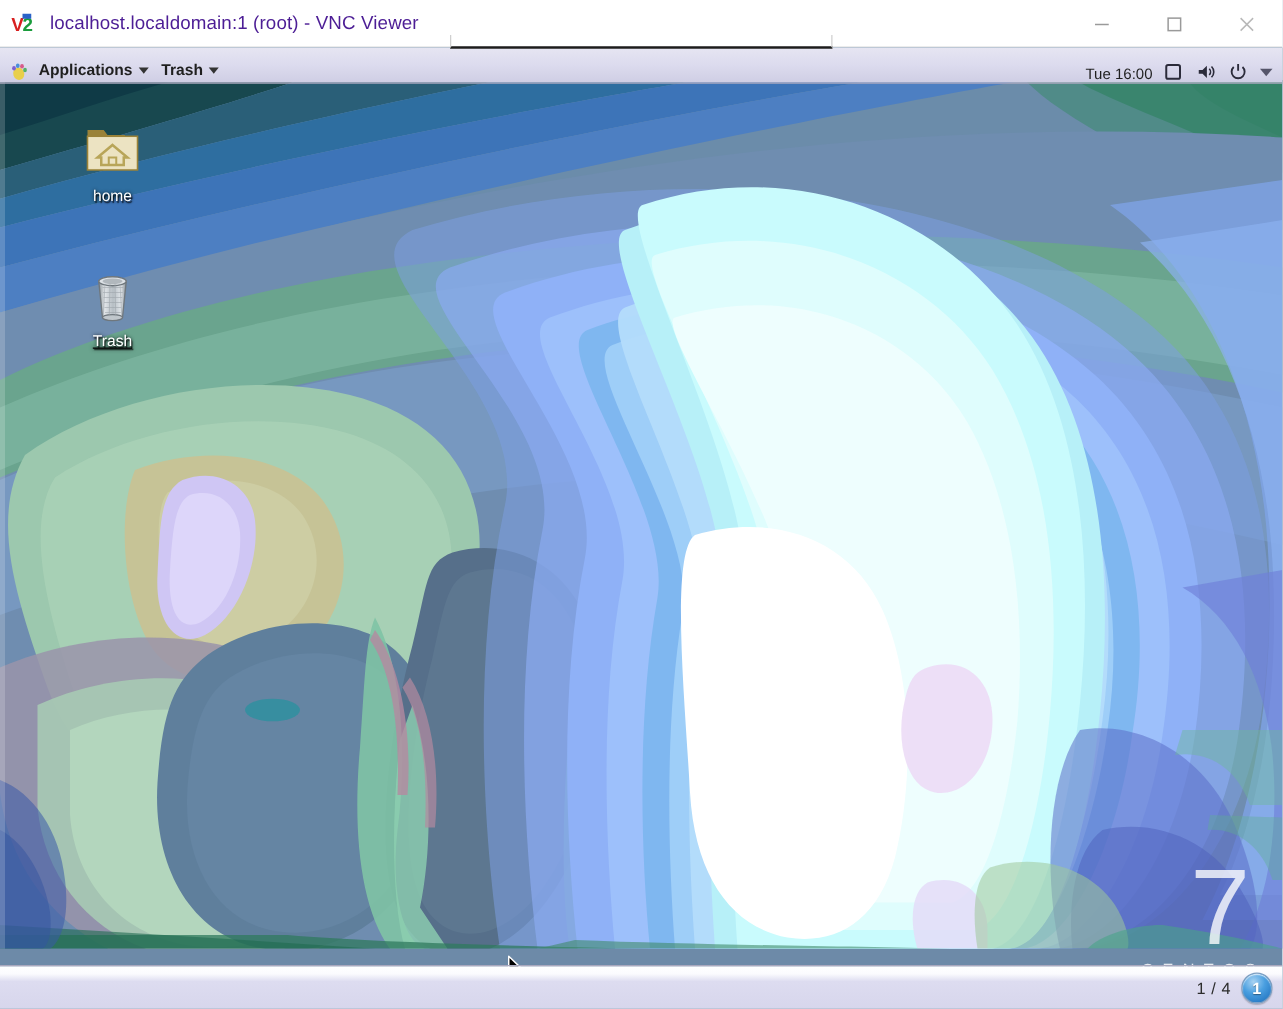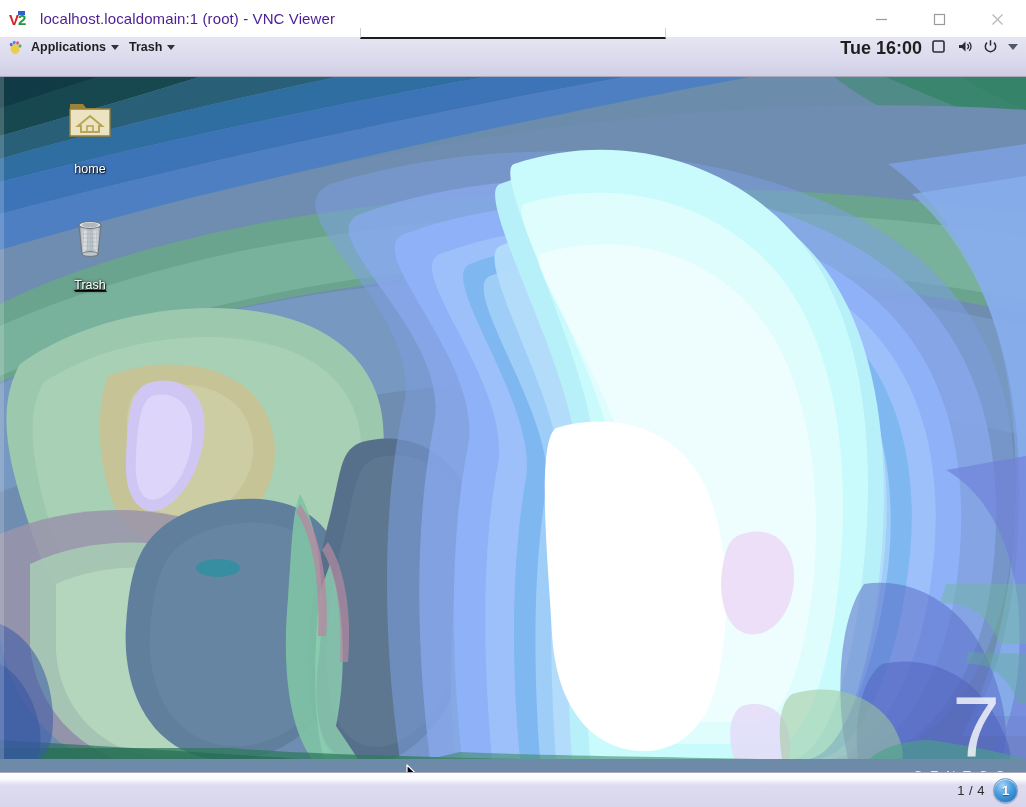--- a/index.html
+++ b/index.html
@@ -66,24 +66,24 @@
     position: relative;
     width: 1026px;
     flex: 1 1 auto;
     overflow: hidden;
     background: #6d8aa8;
   }
 
   
   .gnome-panel {
     position: absolute; left: 0; top: 0;
-    width: 100%; height: 39px;
+    width: 100%; height: 29px;
     background: linear-gradient(to bottom, #e6e5f2 0%, #dcdbee 50%, #cfcee4 100%);
     border-bottom: 1px solid #a9a8be;
-    display: flex; align-items: flex-start;
+    display: flex; align-items: flex-end;
     z-index: 30;
     font-size: 12.5px;
     color: #1f1f1f;
   }
   .panel-foot-icon {
     width: 18px; height: 18px;
     margin-left: 6px; margin-right: 5px;
     position: relative; flex: 0 0 18px;
   }
   .panel-menu {
@@ -97,21 +97,21 @@
   }
   .caret-down {
     width: 0; height: 0;
     border-left: 4px solid transparent;
     border-right: 4px solid transparent;
     border-top: 5px solid #333;
     display: inline-block;
   }
   .panel-spacer { flex: 1 1 auto; }
   .panel-clock {
-    font-size: 18px; font-weight: bold;
+    font-size: 12px; font-weight: normal;
     color: #1f1f1f;
     padding: 0 8px;
     white-space: nowrap;
   }
   .panel-tray {
     display: flex; align-items: center;
     gap: 9px;
     padding-right: 8px;
   }
   .tray-icon { width: 17px; height: 17px; display: flex; align-items: center; justify-content: center; }
@@ -161,21 +161,21 @@
   
   .desk-icon {
     position: absolute;
     width: 76px;
     display: flex; flex-direction: column; align-items: center;
     z-index: 8;
     cursor: default;
   }
   .desk-icon .glyph { width: 48px; height: 48px; position: relative; }
   .desk-icon .caption {
-    margin-top: 18px;
+    margin-top: 6px;
     font-size: 12.5px;
     color: #ffffff;
     text-shadow: 0 0 3px rgba(0,0,0,0.85), 1px 1px 1px rgba(0,0,0,0.8);
     white-space: nowrap;
     text-align: center;
   }
 
   
   .cursor {
     position: absolute;

